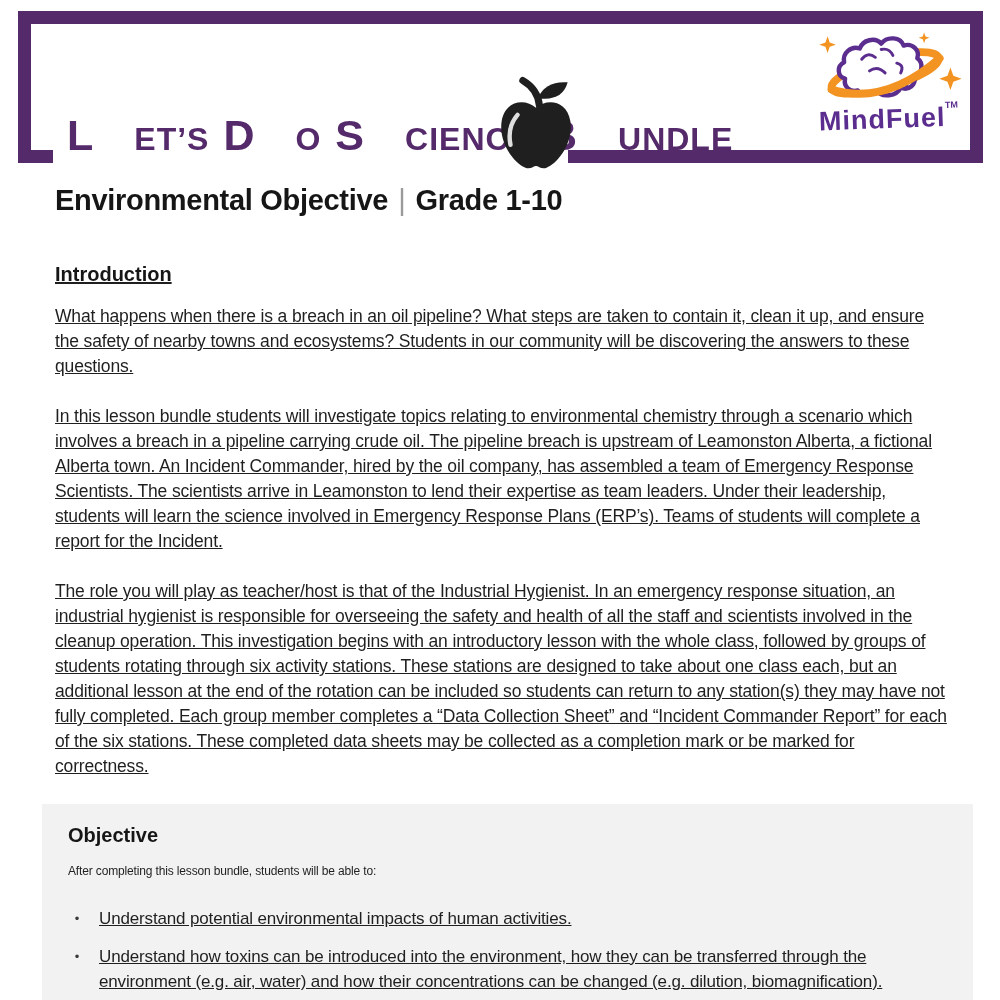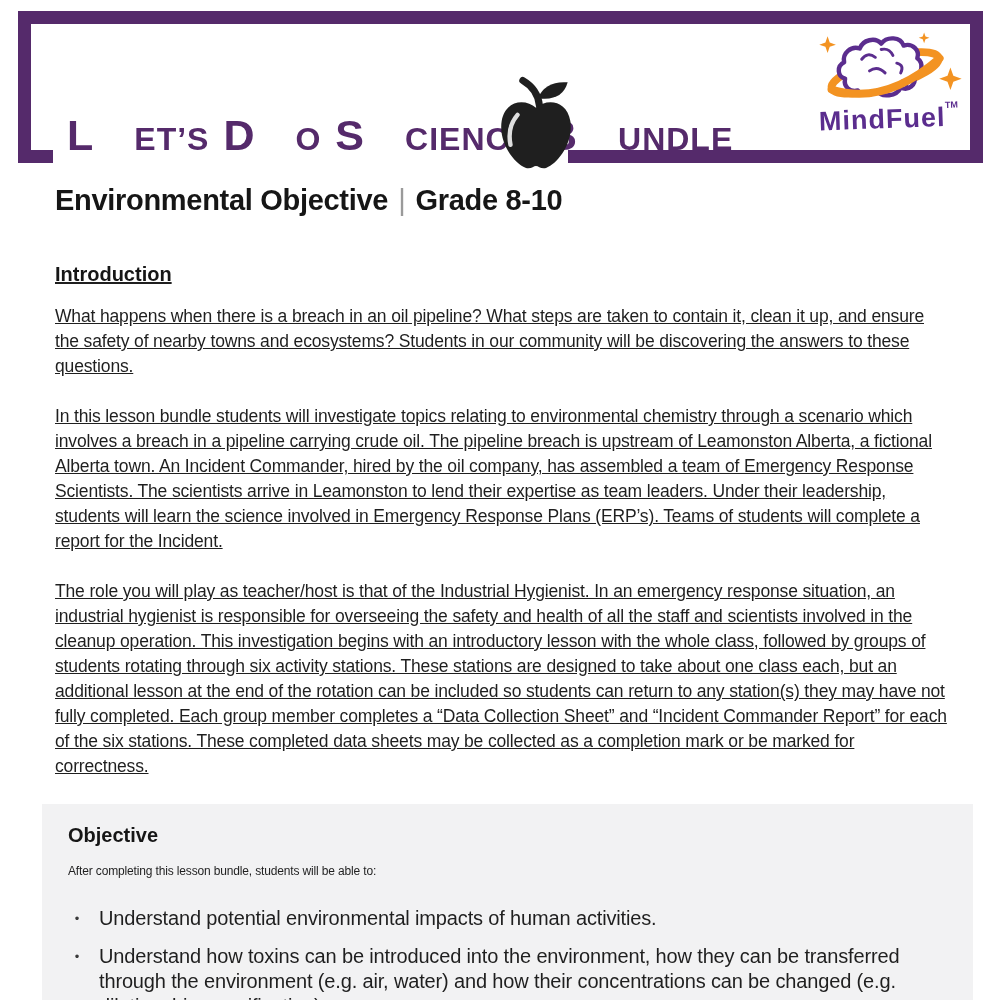--- a/index.html
+++ b/index.html
@@ -54,21 +54,21 @@
 
   .objective-box {
     margin:12px 0 0 42px; width:931px; box-sizing:border-box;
     background:#f2f2f3; padding:20px 40px 70px 13px;
   }
   .objective-box h2.doc-heading { margin-bottom:12px; }
   .objective-box .lead { font-size:12px; line-height:25px; margin:0 0 22px 0; letter-spacing:-0.15px; }
   .objective-box ul { list-style:none; margin:0; padding:0; }
   .objective-box li { display:flex; margin:0 0 13px 0; }
   .objective-box .dot { width:44px; text-align:center; font-size:13px; line-height:25px; color:#3a3a3a; flex:0 0 44px; }
-  .objective-box .li-text { flex:1; font-size:20px; line-height:25px; letter-spacing:-0.15px; }
+  .objective-box .li-text { flex:1; font-size:17px; line-height:25px; letter-spacing:-0.15px;text-decoration:underline; }
 </style>
 </head>
 <body>
 
 <div class="page">
 
   <div class="masthead">
     <div class="bar bar-top"></div>
     <div class="bar bar-left"></div>
     <div class="bar bar-left-foot"></div>
@@ -113,21 +113,21 @@
           <path transform="translate(17,15) scale(0.85)" d="M0,-10 L2.6,-2.6 L10,0 L2.6,2.6 L0,10 L-2.6,2.6 L-10,0 L-2.6,-2.6 Z"></path>
           <path transform="translate(116,8) scale(0.55)" d="M0,-10 L2.6,-2.6 L10,0 L2.6,2.6 L0,10 L-2.6,2.6 L-10,0 L-2.6,-2.6 Z"></path>
           <path transform="translate(143,50) scale(1.15)" d="M0,-10 L2.6,-2.6 L10,0 L2.6,2.6 L0,10 L-2.6,2.6 L-10,0 L-2.6,-2.6 Z"></path>
         </g>
       </svg>
       <span class="logo-word"><span>MindFuel</span><span class="logo-tm">TM</span></span>
     </div>
   </div>
 
   <div class="subtitle">
-    <span>Environmental Objective</span><span class="sep">|</span><span>Grade 8-10</span>
+    <span>Environmental Objective</span><span class="sep">|</span><span>Grade 1-10</span>
   </div>
 
   <div class="section-intro">
     <h2 class="doc-heading">Introduction</h2>
     <p>What happens when there is a breach in an oil pipeline? What steps are taken to contain it, clean it up, and ensure the safety of nearby towns and ecosystems? Students in our community will be discovering the answers to these questions.</p>
     <p>In this lesson bundle students will investigate topics relating to environmental chemistry through a scenario which involves a breach in a pipeline carrying crude oil. The pipeline breach is upstream of Leamonston Alberta, a fictional Alberta town. An Incident Commander, hired by the oil company, has assembled a team of Emergency Response Scientists. The scientists arrive in Leamonston to lend their expertise as team leaders. Under their leadership, students will learn the science involved in Emergency Response Plans (ERP’s). Teams of students will complete a report for the Incident.</p>
     <p>The role you will play as teacher/host is that of the Industrial Hygienist. In an emergency response situation, an industrial hygienist is responsible for overseeing the safety and health of all the staff and scientists involved in the cleanup operation. This investigation begins with an introductory lesson with the whole class, followed by groups of students rotating through six activity stations. These stations are designed to take about one class each, but an additional lesson at the end of the rotation can be included so students can return to any station(s) they may have not fully completed. Each group member completes a “Data Collection Sheet” and “Incident Commander Report” for each of the six stations. These completed data sheets may be collected as a completion mark or be marked for correctness.</p>
   </div>
 
   <div class="objective-box">

